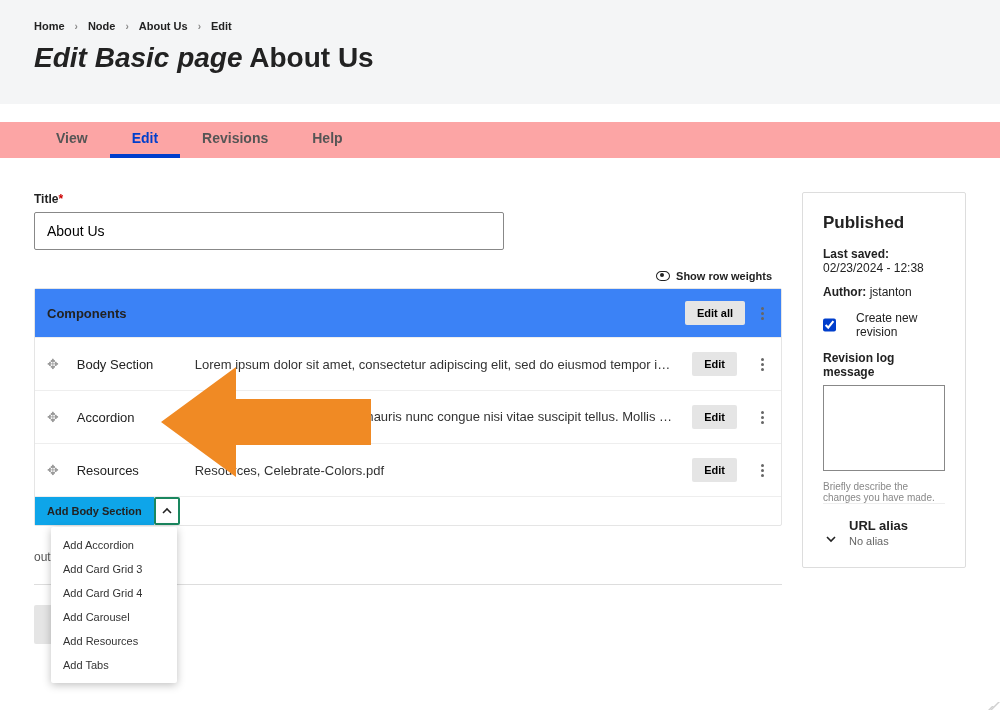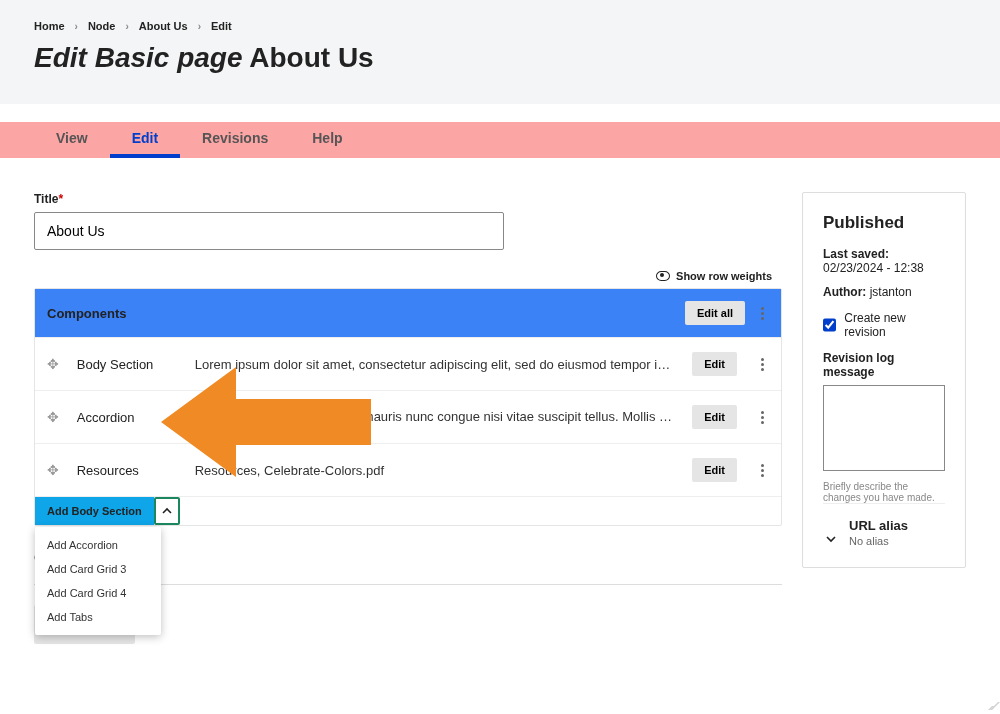--- a/index.html
+++ b/index.html
@@ -32,29 +32,29 @@
     .comp-row { display: flex; align-items: center; padding: 14px 12px; border-top: 1px solid #eee; gap: 18px; font-size: 13px; }
     .drag-handle { color: #999; cursor: move; font-size: 14px; }
     .comp-name { font-weight: 400; width: 100px; flex-shrink: 0; }
     .comp-preview { flex: 1; color: #333; font-size: 13px; overflow: hidden; text-overflow: ellipsis; white-space: nowrap; }
     .badge { display: inline-block; background: #555; color: #fff; font-size: 10px; width: 14px; height: 14px; border-radius: 2px; text-align: center; line-height: 14px; margin-right: 4px; }
     .add-section-row { padding: 0; border-top: 1px solid #eee; position: relative; }
     .add-section-btn { display: flex; }
     .add-section-label { background: #0ea5e9; padding: 8px 12px; font-size: 11px; font-weight: 700; cursor: pointer; }
     .add-section-chevron { width: 26px; display: flex; align-items: center; justify-content: center; border: 2px solid #1a875f; border-radius: 2px; cursor: pointer; }
     .add-section-chevron svg { width: 12px; height: 12px; }
-    .add-dropdown { position: absolute; top: 30px; left: 0; width: 126px; background: #fff; box-shadow: 0 2px 8px rgba(0,0,0,.25); border-radius: 2px; padding: 6px 0; z-index: 10; }
+    .add-dropdown { position: absolute; top: 30px; left: 16px; width: 126px; background: #fff; box-shadow: 0 2px 8px rgba(0,0,0,.25); border-radius: 2px; padding: 6px 0; z-index: 10; }
     .add-dropdown-item { padding: 6px 12px; font-size: 11px; color: #333; cursor: pointer; }
     .remaining { font-size: 12px; color: #555; margin: 24px 0 0; }
     .hr { border: none; border-top: 1px solid #ddd; margin: 20px 0; }
     .preview-btn { background: #e5e5e5; padding: 12px 26px; font-size: 13px; font-weight: 600; border: none; cursor: pointer; border-radius: 2px; display: inline-block; }
     .published-title { font-weight: 800; font-size: 17px; margin-bottom: 14px; }
     .info-line { font-size: 12px; margin-bottom: 10px; }
     .info-line b { font-weight: 700; }
-    .checkbox-row { display: flex; align-items: center; gap: 8px; margin: 12px 0; font-size: 12px; }
+    .checkbox-row { display: flex; align-items: center; gap: 20px; margin: 12px 0; font-size: 12px; }
     .checkbox-row input { width: 14px; height: 14px; accent-color: #003ecc; }
     .revision-label { font-size: 12px; font-weight: 700; margin-bottom: 6px; }
     .revision-textarea { width: 100%; height: 86px; border: 1px solid #888; font-size: 12px; padding: 6px; resize: none; }
     .revision-hint { font-size: 10px; color: #888; margin-top: 6px; }
     .alias-section { border-top: 1px solid #eee; padding-top: 14px; display: flex; align-items: flex-end; gap: 10px; }
     .alias-chevron { width: 16px; height: 16px; margin-top: 4px; }
     .alias-title { font-weight: 700; font-size: 13px; }
     .alias-sub { font-size: 11px; color: #666; margin-top: 2px; }
     .arrow-overlay { position: absolute; top: 367px; left: 161px; z-index: 20; pointer-events: none; }
     .resize-grip { position: absolute; right: 4px; bottom: 4px; width: 12px; height: 12px; opacity: .3; }
@@ -160,20 +160,22 @@
           <div class="add-section-chevron">
             <svg viewBox="0 0 12 12">
                 <path d="M2 8 L6 4 L10 8" stroke="#222" stroke-width="1.6" fill="none"></path>
               </svg>
           </div>
         </div>
         <div class="add-dropdown">
           <div class="add-dropdown-item">Add Accordion</div>
           <div class="add-dropdown-item">Add Card Grid 3</div>
           <div class="add-dropdown-item">Add Card Grid 4</div>
+          <div class="add-dropdown-item">Add Carousel</div>
+          <div class="add-dropdown-item">Add Resources</div>
           <div class="add-dropdown-item">Add Tabs</div>
         </div>
       </div>
     </div>
 
     <div class="remaining"> out of 30.</div>
     <hr class="hr">
     <button class="preview-btn">Preview</button>
   </div>
 

